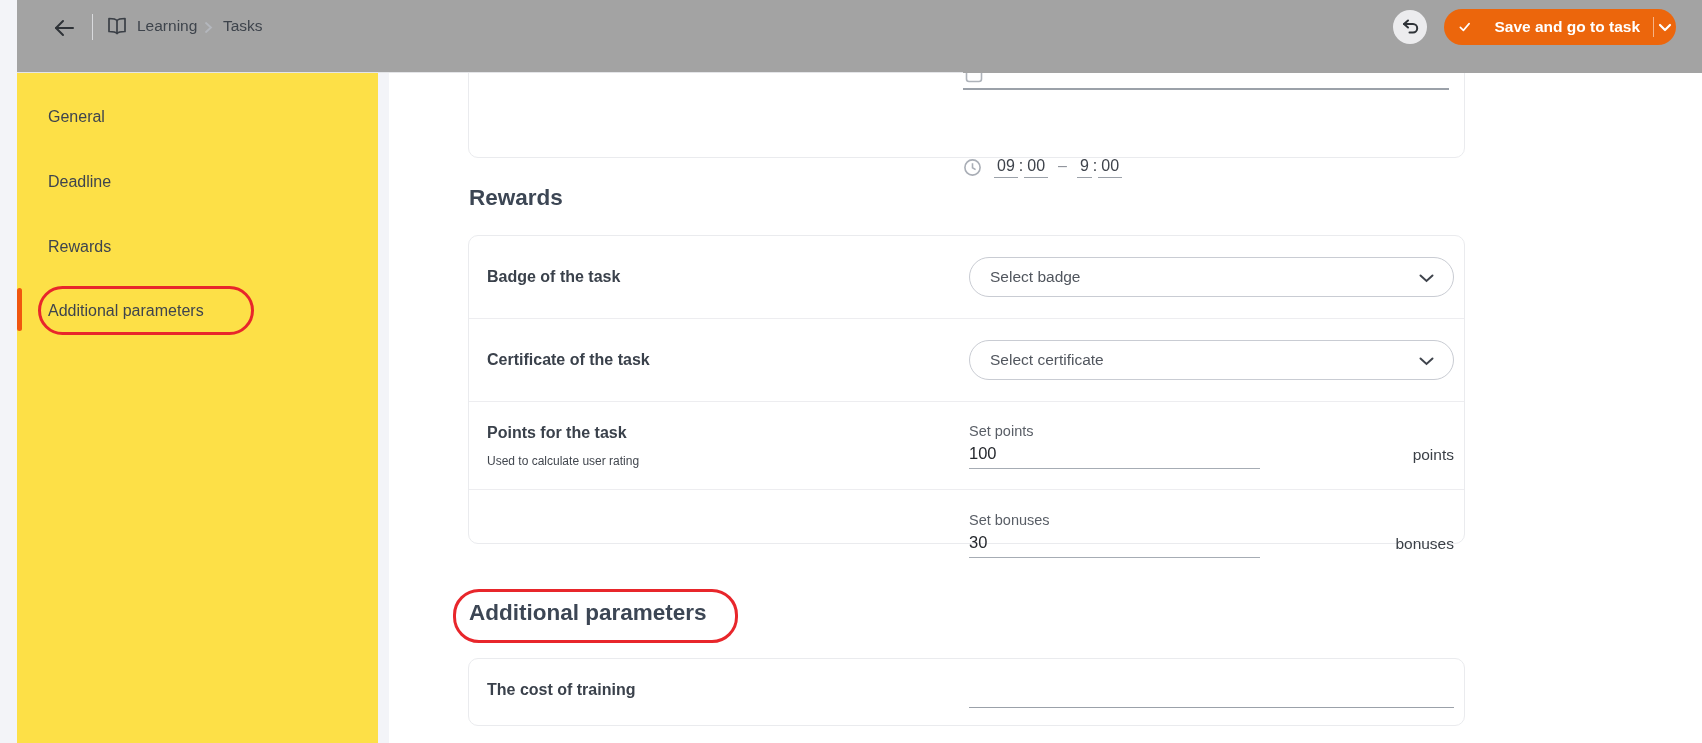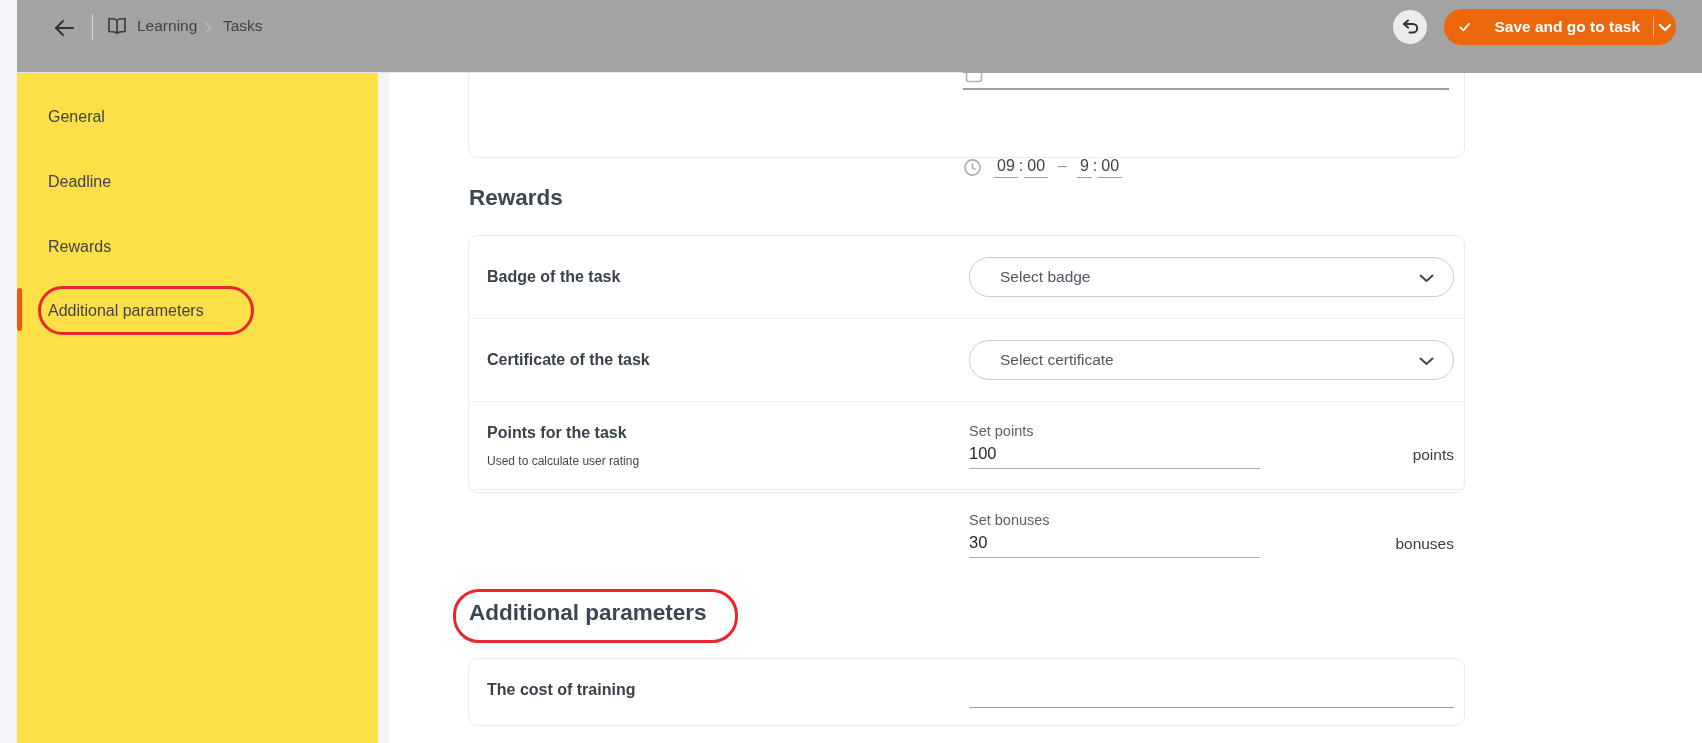--- a/index.html
+++ b/index.html
@@ -29,21 +29,21 @@
   .sidebar { position:absolute; left:17px; top:73px; width:361px; height:670px; background:#fde047; z-index:5; }
   .side-item { position:absolute; left:31px; height:26px; line-height:26px; font-size:16px; color:#3e444e; cursor:pointer; white-space:nowrap; }
   .accent-bar { position:absolute; left:0; top:215px; width:5px; height:43px; background:#f0560f; border-radius:3px; }
   .oval { position:absolute; border:3px solid #e8262b; border-radius:26px; z-index:9; pointer-events:none; }
   .side-oval { left:21px; top:213px; width:216px; height:49px; }
 
   
   .content { position:absolute; left:389px; top:73px; width:1313px; height:670px; background:#fff; overflow:hidden; z-index:1; }
   .card { position:absolute; left:79px; width:997px; background:#fff; border:1px solid #eaebee; border-radius:10px; }
   .card1 { top:-100px; height:185px; }
-  .card2 { top:162px; height:258px; display:flex; flex-direction:column; }
+  .card2 { top:162px; height:309px; display:flex; flex-direction:column; }
   .card3 { top:585px; height:68px; }
 
   .heading { position:absolute; left:80px; font-size:22.5px; font-weight:600; color:#3c4654; white-space:nowrap; }
   .h-rewards { top:112px; }
   .h-addl { top:527px; z-index:2; }
   .head-oval { left:64px; top:516px; width:285px; height:54px; }
 
   
   .cal-icon { position:absolute; left:496px; top:91px; }
   .date-text { position:absolute; left:522px; top:84px; font-size:16.5px; color:#3e434b; }
@@ -55,21 +55,21 @@
   .tdash { color:#8e939b; padding:0 10px 2px 10px; }
 
   
   .row { position:relative; flex:none; }
   .row + .row { border-top:1px solid #ededf0; }
   .r1 { height:82px; } .r2 { height:83px; } .r3 { height:88px; } .r4 { height:90px; }
   .lblcol { position:absolute; left:18px; top:50%; transform:translateY(-50%); }
   .rlabel { font-size:16px; font-weight:bold; color:#3a414b; white-space:nowrap; }
   .rsub { font-size:12px; color:#42474f; margin-top:12px; white-space:nowrap; }
   .pill { position:absolute; left:500px; right:10px; top:50%; transform:translateY(-50%); height:40px; border:1.5px solid #c9ccd3; border-radius:20px; display:flex; align-items:center; cursor:pointer; background:#fff; }
-  .pill-text { margin-left:30px; font-size:15.5px; color:#51565e; }
+  .pill-text { margin-left:20px; font-size:15.5px; color:#51565e; }
   .pill-caret { position:absolute; right:19px; top:16px; }
   .numfield { position:absolute; left:500px; right:10px; top:50%; transform:translateY(-50%); }
   .nf-label { font-size:14.5px; color:#595e66; }
   .nf-row { display:flex; align-items:flex-end; margin-top:3px; }
   .nf-input { width:60%; border:none; outline:none; border-bottom:1.5px solid #a6acb4; font-size:16.5px; color:#25282d; padding:2px 0 5px 0; font-family:"Liberation Sans", sans-serif; background:transparent; }
   .nf-suffix { flex:1; text-align:right; font-size:15.5px; color:#3a3f46; padding-bottom:5px; }
 
   
   .c3-label { position:absolute; left:18px; top:22px; font-size:16px; font-weight:bold; color:#3a414b; }
   .c3-input { position:absolute; left:500px; right:10px; bottom:17px; border:none; outline:none; border-bottom:1.5px solid #9ba1a9; height:24px; font-size:16.5px; color:#25282d; background:transparent; font-family:"Liberation Sans", sans-serif; }

